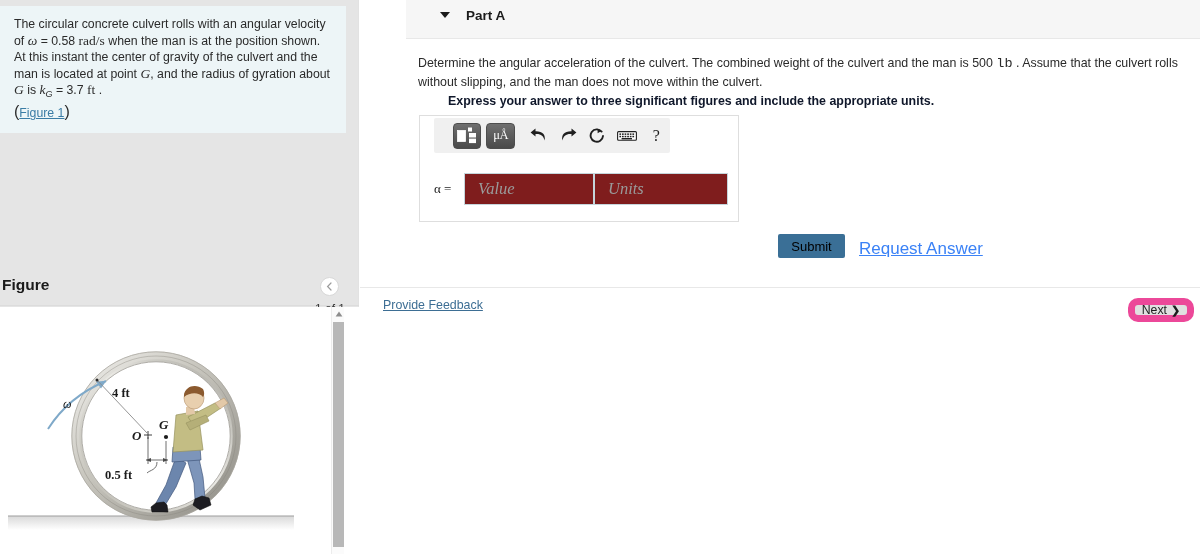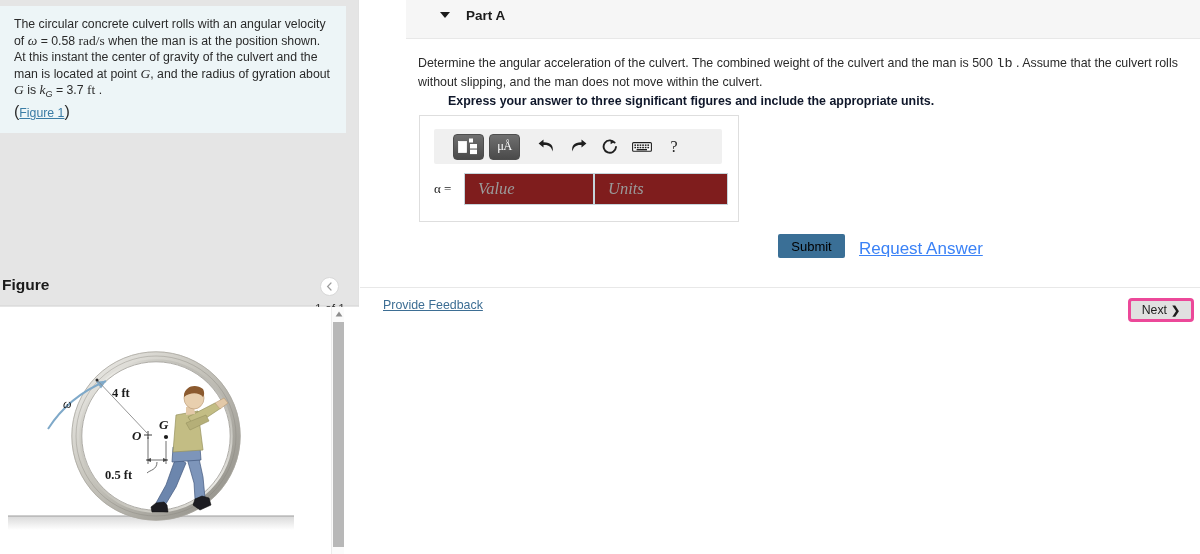--- a/index.html
+++ b/index.html
@@ -116,22 +116,22 @@
     font-size: 12.4px; font-weight: bold; color: #0f172a; padding-left: 30px;
   }
 
   
   .answer-box {
     position:absolute; left: 59px; top: 115px;
     width: 320px; height: 107px;
     border: 1px solid #dedede; background: #fff;
   }
   .tool-strip {
-    position:absolute; left: 14px; top: 13px;
-    width: 288px; height: 35px;
+    position:absolute; left: 14px; top: 2px;
+    width: 236px; height: 35px;
     background: #f0f0f0; border-radius: 2px;
     display:flex; align-items:center; gap: 2px;
     padding-left: 19px;
   }
   .tool-btn {
     width: 31px; height: 26px;
     border: 1px solid #4d4d4d; border-radius: 4px;
     background: linear-gradient(#6f6f6f, #4a4a4a);
     display:flex; align-items:center; justify-content:center;
     cursor:pointer; position: relative;
@@ -183,21 +183,21 @@
     position: absolute; left: 0; top: 287px; width: 840px;
     border-top: 1px solid #e8e8e8;
   }
   .feedback-link {
     position:absolute; left: 23px; top: 298px;
     font-size: 12.4px; color: #3d6e94; text-decoration: underline; cursor:pointer;
   }
   .next-btn {
     position:absolute; left: 768px; top: 298px;
     width: 66px; height: 24px;
-    background: #e0e0e0; border: 3px solid #ec4899; border-radius: 4px;
+    background: #e0e0e0; border: 7px solid #ec4899; border-radius: 10px;
     display:flex; align-items:center; justify-content:center; gap:4px;
     font-size: 12.3px; color: #1c1c1c; cursor:pointer;
   }
   .next-chev { font-size: 11px; font-weight: bold; }
 </style>
 </head>
 <body>
 
 <div class="page">
 

